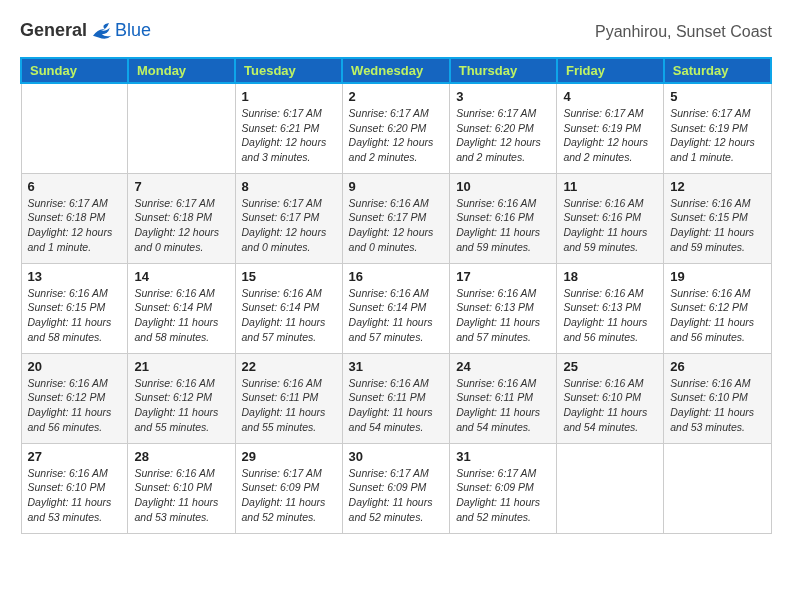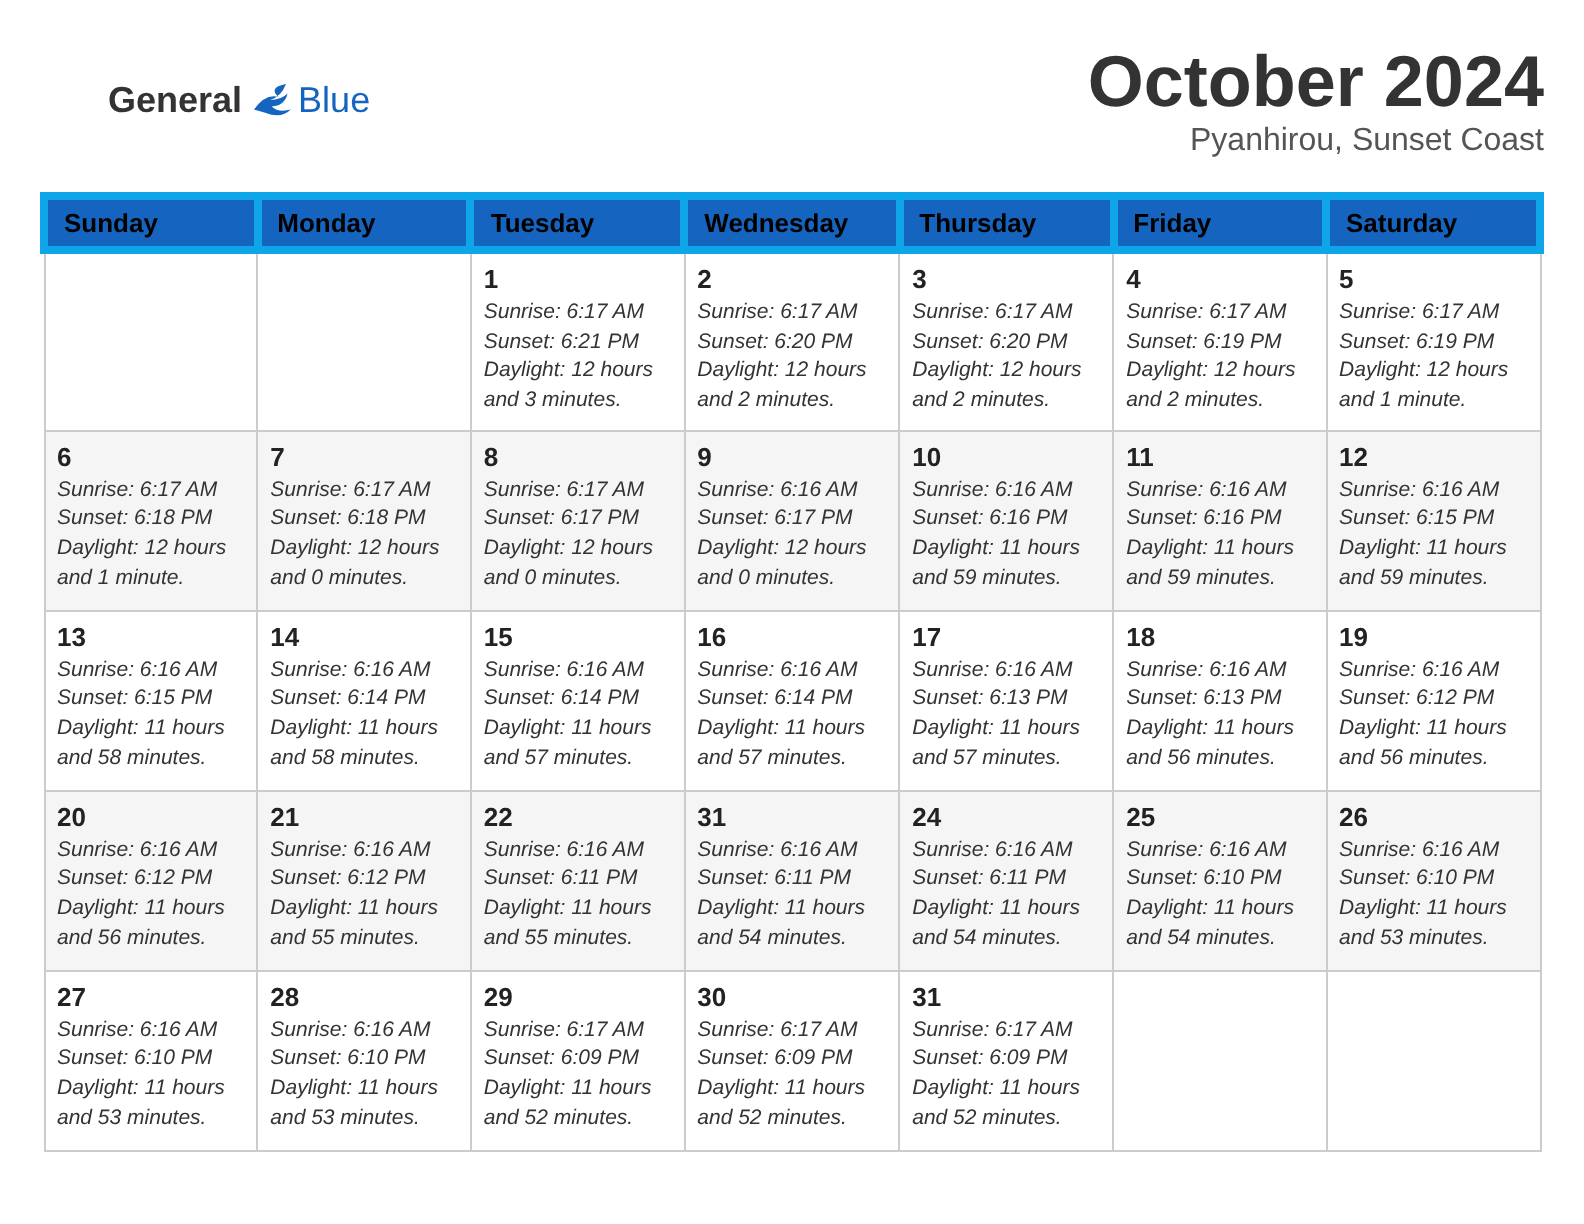--- a/index.html
+++ b/index.html
@@ -6,23 +6,22 @@
     body {
       font-family: Arial, sans-serif;
       background: #fff;
       width: 792px;
       min-height: 612px;
       padding: 20px;
     }
     .header {
       display: flex;
       justify-content: space-between;
-      align-items: center;
+      align-items: flex-end;
       margin-bottom: 16px;
-      margin-left: 34px;
     }
     .logo {
       display: flex;
       flex-direction: column;
       align-items: flex-start;
     }
     .logo-text {
       display: flex;
       align-items: center;
       gap: 2px;
@@ -53,26 +52,26 @@
       font-size: 16px;
       color: #555;
     }
     .calendar {
       width: 100%;
       border-collapse: collapse;
       font-size: 10.5px;
     }
     .calendar th {
       background-color: #1565c0;
-      color: #000000;
+      color: #bef264;
       text-align: left;
       padding: 4px 8px;
       font-size: 13px;
       font-weight: bold;
-      border: 4px solid #0ea5e9;
+      border: 2px solid #0ea5e9;
     }
     .calendar td {
       border: 1px solid #ccc;
       vertical-align: top;
       padding: 5px 6px;
       width: 108px;
       height: 90px;
       background: #fff;
     }
     .calendar tr:nth-child(even) td {
@@ -101,21 +100,20 @@
   <div class="logo">
     <div class="logo-text">
       <span class="logo-general">General</span>
       <svg class="logo-bird" viewBox="0 0 30 24" xmlns="http://www.w3.org/2000/svg">
         <path d="M5 18 Q12 8 20 10 Q14 4 25 2 Q22 10 15 12 Q22 12 26 8 Q24 16 16 16 Q20 20 28 18 Q22 24 12 20 Z" fill="#1565c0"></path>
       </svg>
       <span class="logo-blue">Blue</span>
     </div>
   </div>
   <div class="title-section">
-    <div class="month-title">October 2024</div>
     <div class="subtitle">Pyanhirou, Sunset Coast</div>
   </div>
 </div>
 
 <table class="calendar">
   <thead>
     <tr>
     <th>Sunday</th>
         <th>Monday</th>
         <th>Tuesday</th>

